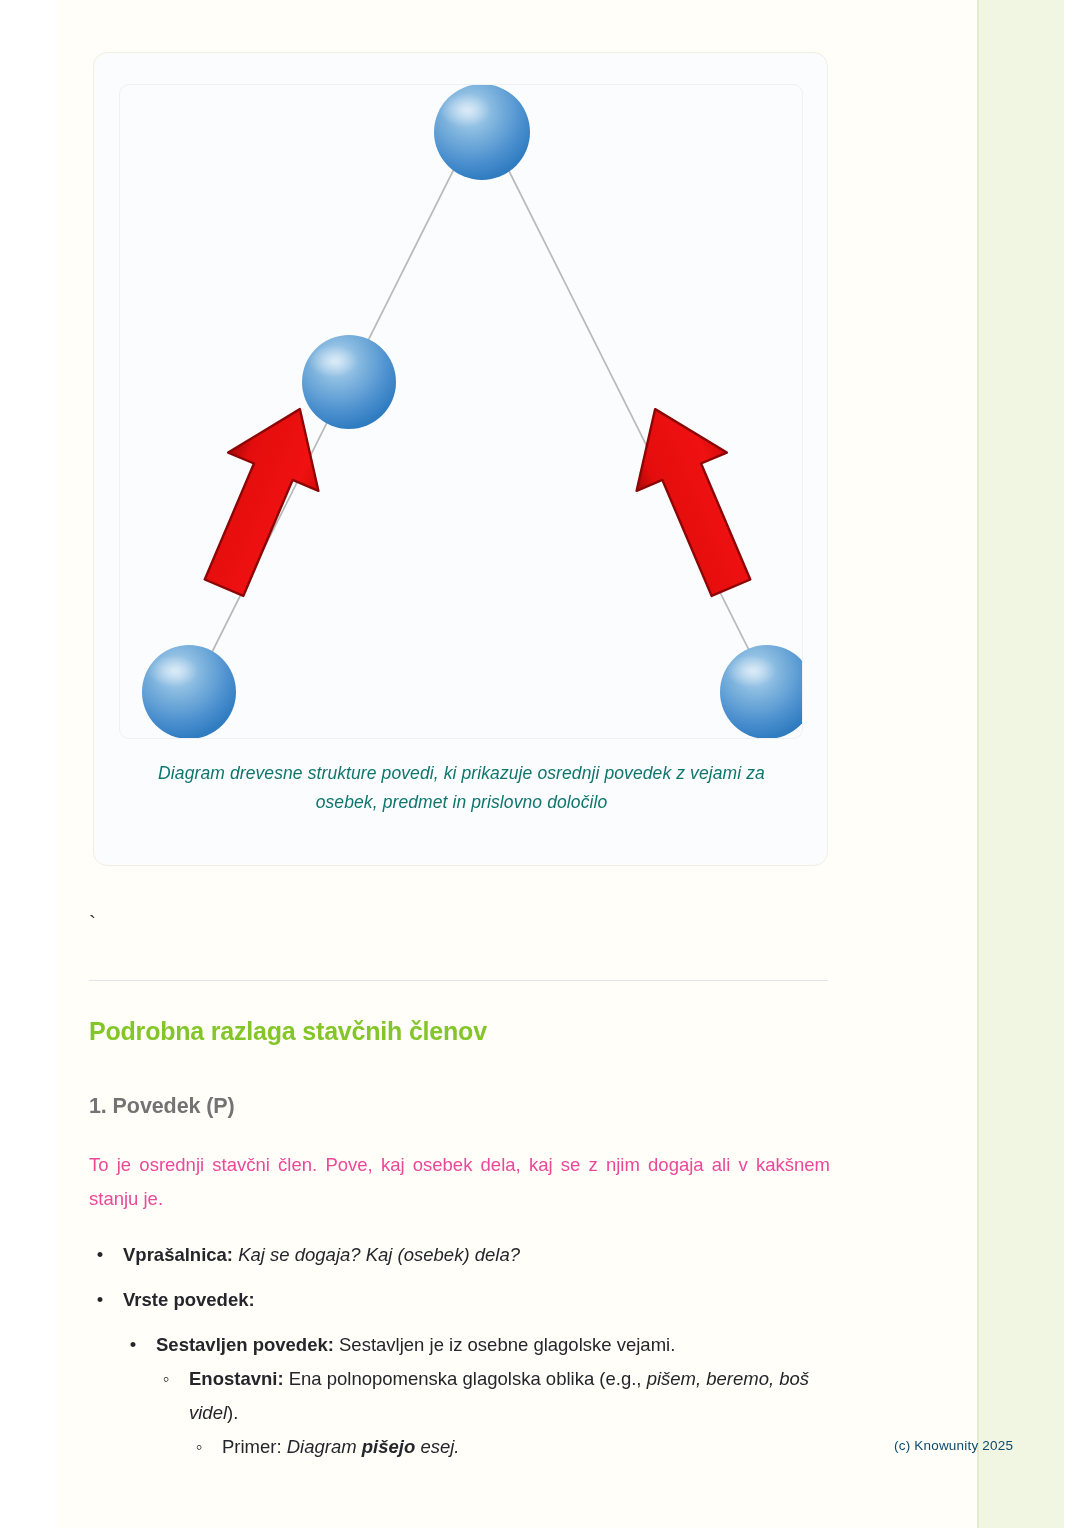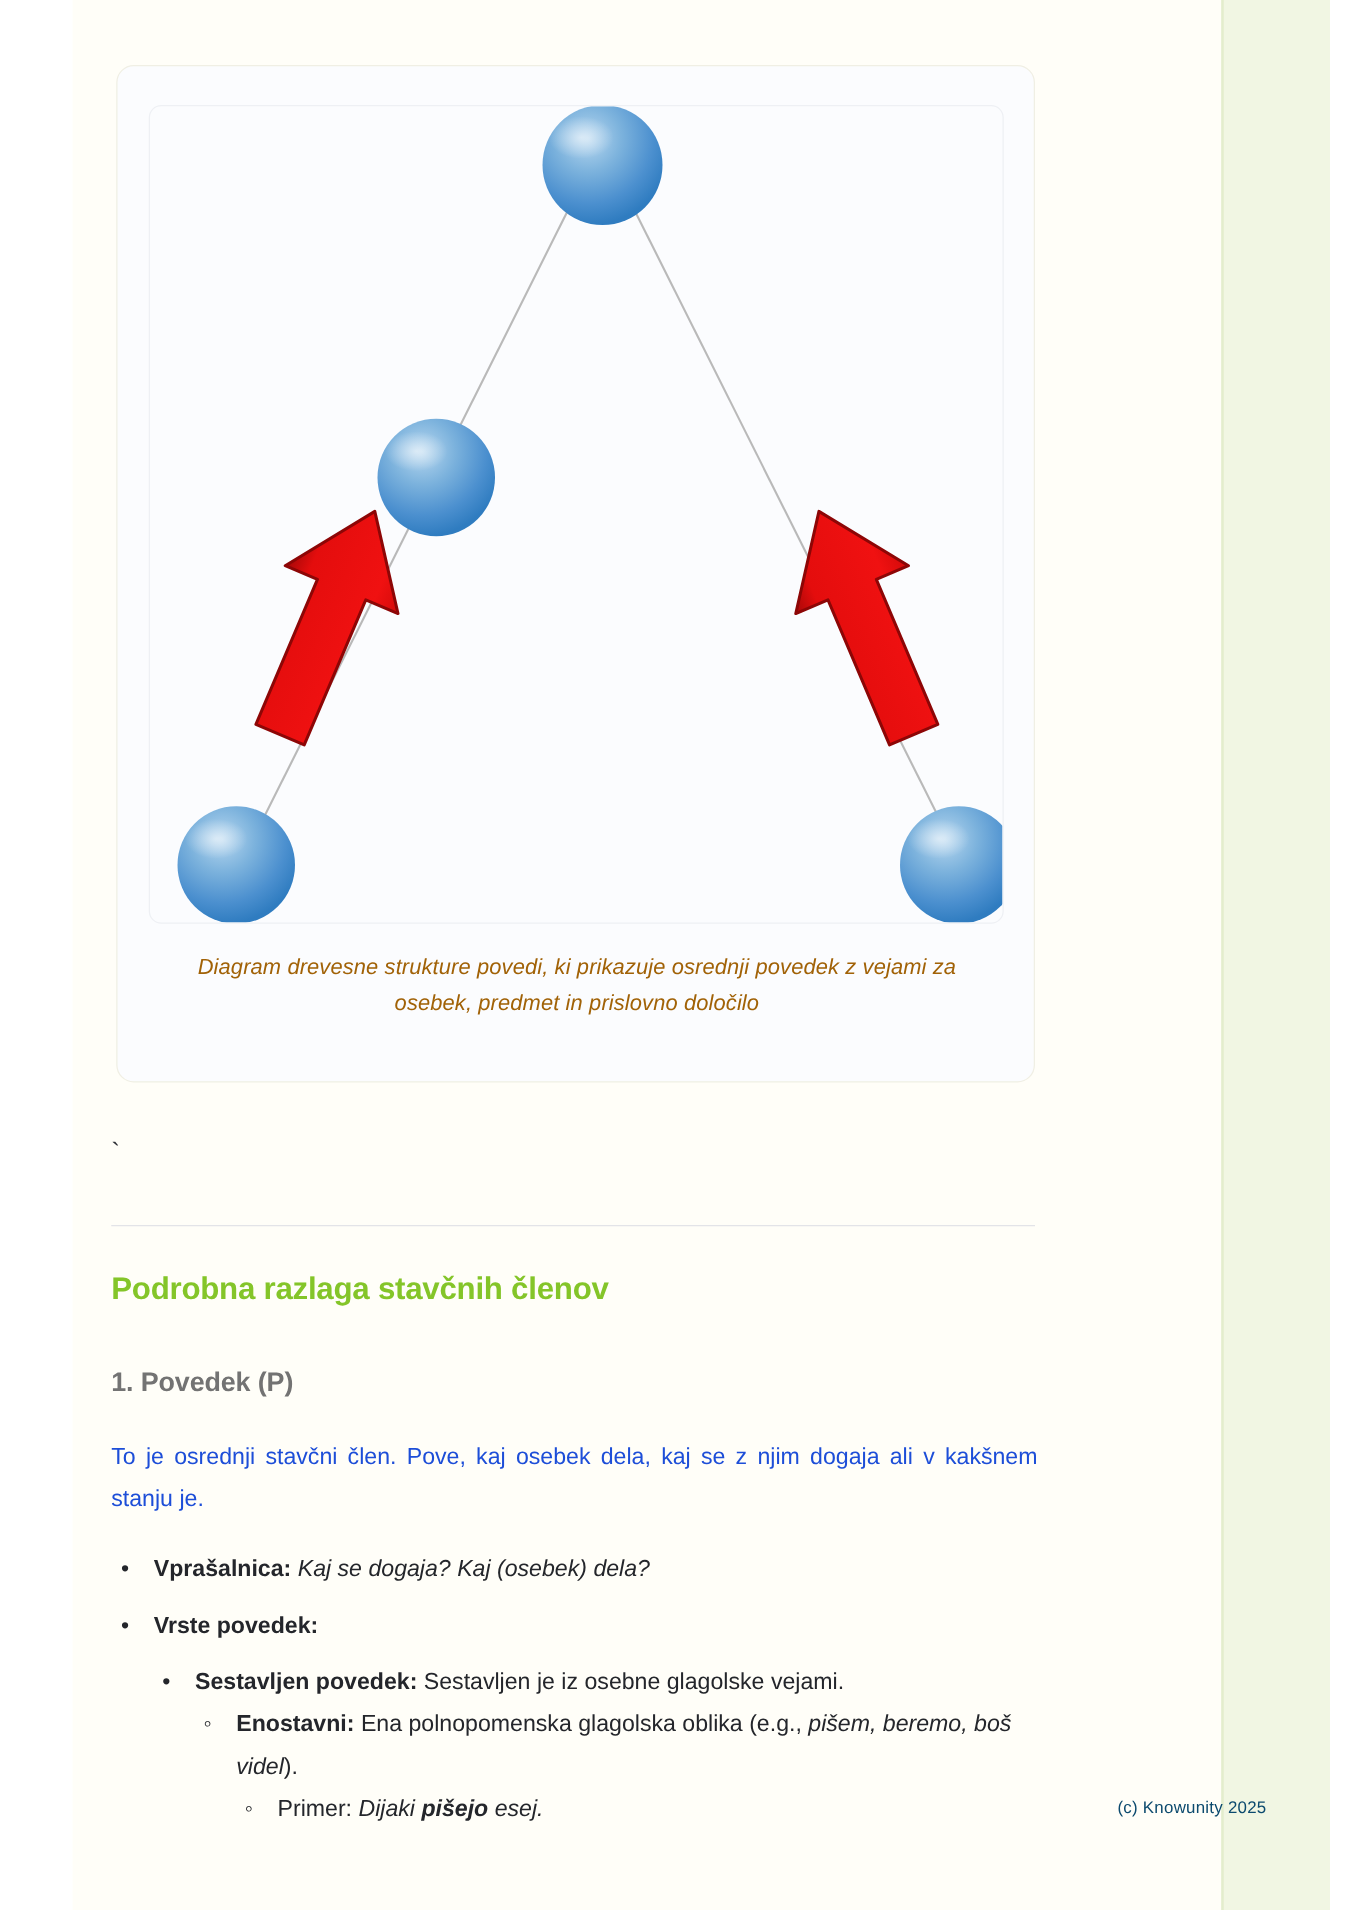--- a/index.html
+++ b/index.html
@@ -77,21 +77,21 @@
 
   .figure-caption {
     position: absolute;
     left: 40px;
     top: 706px;
     width: 655px;
     text-align: center;
     font-style: italic;
     font-size: 17.5px;
     line-height: 29px;
-    color: #a16207;
+    color: #0f766e;
     letter-spacing: 0.1px;
   }
 
   
   .backtick {
     position: absolute;
     left: 89px;
     top: 912px;
     font-size: 21px;
     color: #2a2d33;
@@ -127,21 +127,21 @@
     color: #737373;
     letter-spacing: -0.1px;
   }
   .para {
     position: absolute;
     left: 89px;
     top: 1148px;
     width: 741px;
     font-size: 18.5px;
     line-height: 34px;
-    color: #1d4ed8;
+    color: #ec4899;
     text-align: justify;
   }
 
   .list-l1 {
     position: absolute;
     left: 89px;
     top: 1238px;
     width: 741px;
   }
   .li {
@@ -277,20 +277,20 @@
       <span class="body"><b>Sestavljen povedek:</b><span> Sestavljen je iz osebne glagolske vejami.</span></span>
     </div>
 
     <div class="li indent2" style="margin-left:66px">
       <span class="marker">◦</span>
       <span class="body"><b>Enostavni:</b><span> Ena polnopomenska glagolska oblika (e.g., </span><i>pišem, beremo, boš videl</i><span>).</span></span>
     </div>
 
     <div class="li" style="margin-left:99px">
       <span class="marker">◦</span>
-      <span class="body"><span>Primer: </span><i>Dijaki </i><span class="bi">pišejo</span><i> esej.</i></span>
+      <span class="body"><span>Primer: </span><i>Diagram </i><span class="bi">pišejo</span><i> esej.</i></span>
     </div>
 
   </div>
 
   <div class="watermark">(c) Knowunity 2025</div>
 
 </div>
 
 </body></html>

